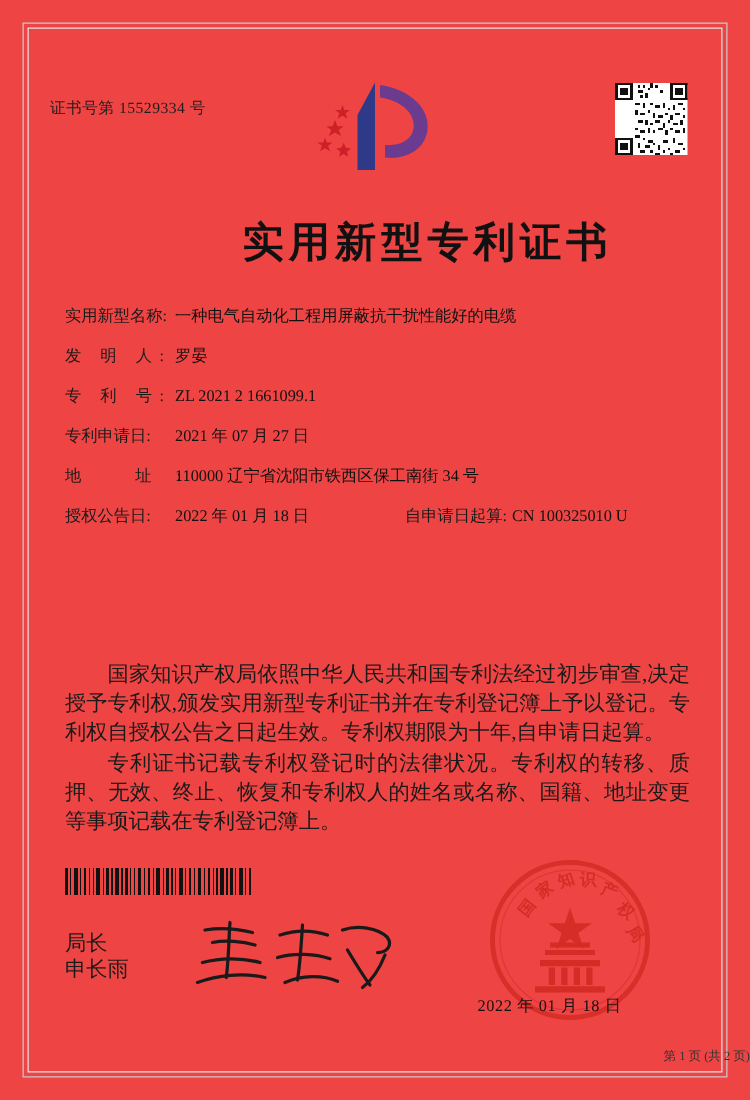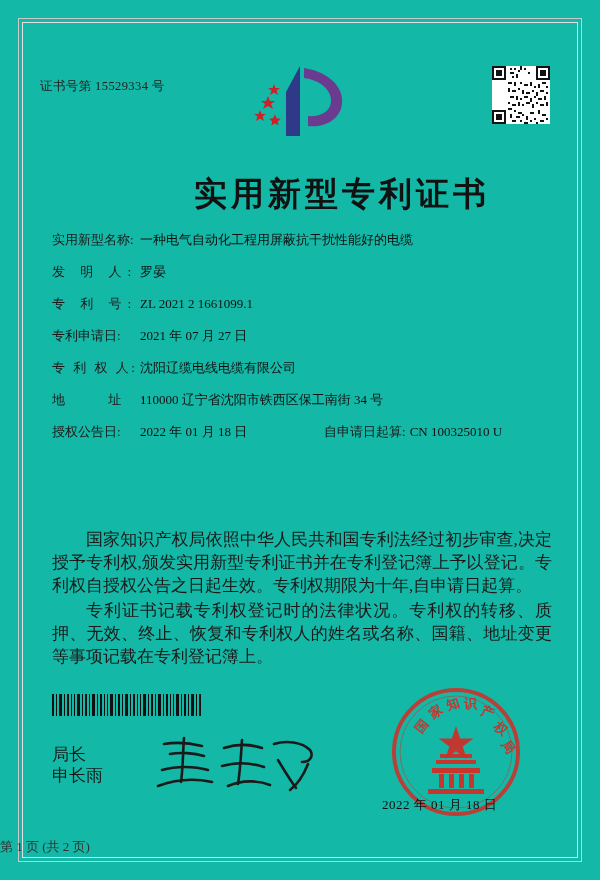--- a/index.html
+++ b/index.html
@@ -14,21 +14,21 @@
     font-family: "Liberation Serif", "DejaVu Serif", serif;
     color: #1a1a1a;
     overflow: hidden;
   }
 
   .page {
     position: absolute;
     left: 0; top: 0;
     width: 600px;
     height: 880px;
-    background: #14b8a6;
+    background: #ef4444;
   }
 
   
   .frame {
     position: absolute;
     left: 18px;
     top: 18px;
     width: 564px;
     height: 844px;
     border: 1px solid #c9c9c9;
@@ -85,21 +85,21 @@
     font-weight: bold;
     color: #111;
     font-family: "DejaVu Serif", "Liberation Serif", serif;
     padding-left: 42px;
   }
 
   
   .fields {
     position: absolute;
     left: 52px;
-    top: 231px;
+    top: 244px;
     width: 500px;
   }
   .row {
     position: relative;
     height: 32px;
     font-size: 13px;
     color: #1a1a1a;
     white-space: nowrap;
   }
   .row .lbl {
@@ -196,22 +196,22 @@
     color: #111;
     letter-spacing: 0.5px;
   }
 
   
   .footer {
     position: absolute;
     left: 0;
     top: 838px;
     width: 600px;
-    text-align: left;
-    font-size: 13px;
+    text-align: right;
+    font-size: 10px;
     color: #333;
   }
 </style>
 </head>
 <body>
 
 <div class="page">
 
   <div class="frame"></div>
   <div class="frame-inner"></div>
@@ -329,23 +329,20 @@
     </div>
 
     <div class="row">
       <span class="lbl lbl-spread">专 利 号:</span><span class="val">ZL 2021 2 1661099.1</span>
     </div>
 
     <div class="row">
       <span class="lbl lbl-w">专利申请日:</span><span class="val">2021 年 07 月 27 日</span>
     </div>
 
-    <div class="row">
-      <span class="lbl lbl-spread2">专 利 权 人:</span><span class="val">沈阳辽缆电线电缆有限公司</span>
-    </div>
 
     <div class="row">
       <span class="lbl lbl-addr">地 址:</span><span class="val">110000 辽宁省沈阳市铁西区保工南街 34 号</span>
     </div>
 
     <div class="row row2col">
       <span class="lbl lbl-w">授权公告日:</span><span class="val">2022 年 01 月 18 日</span>
       <span class="right">
         <span class="lbl">自申请日起算:</span><span class="val">CN 100325010 U</span>
       </span>

